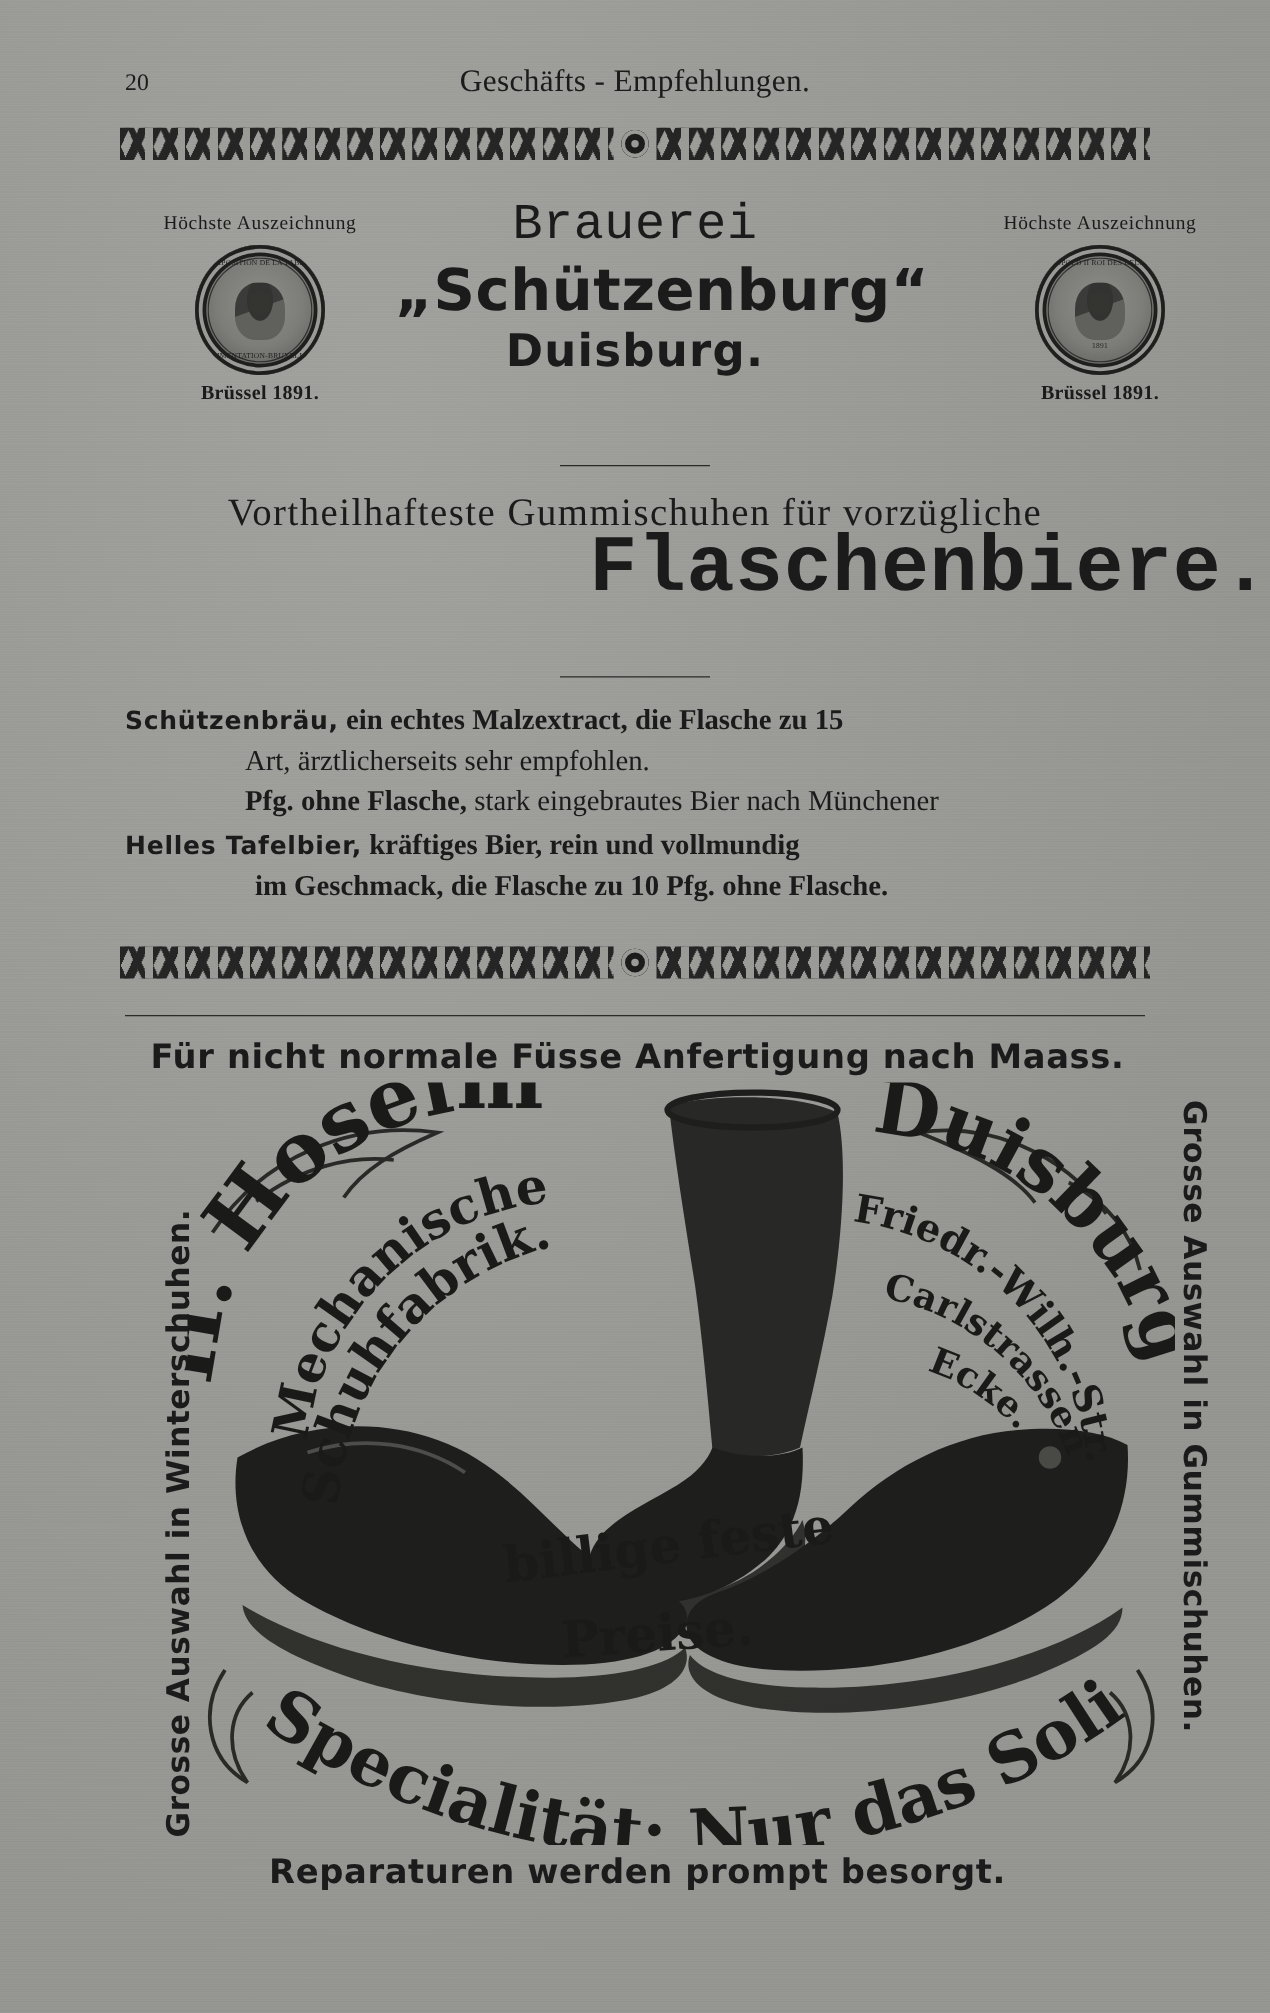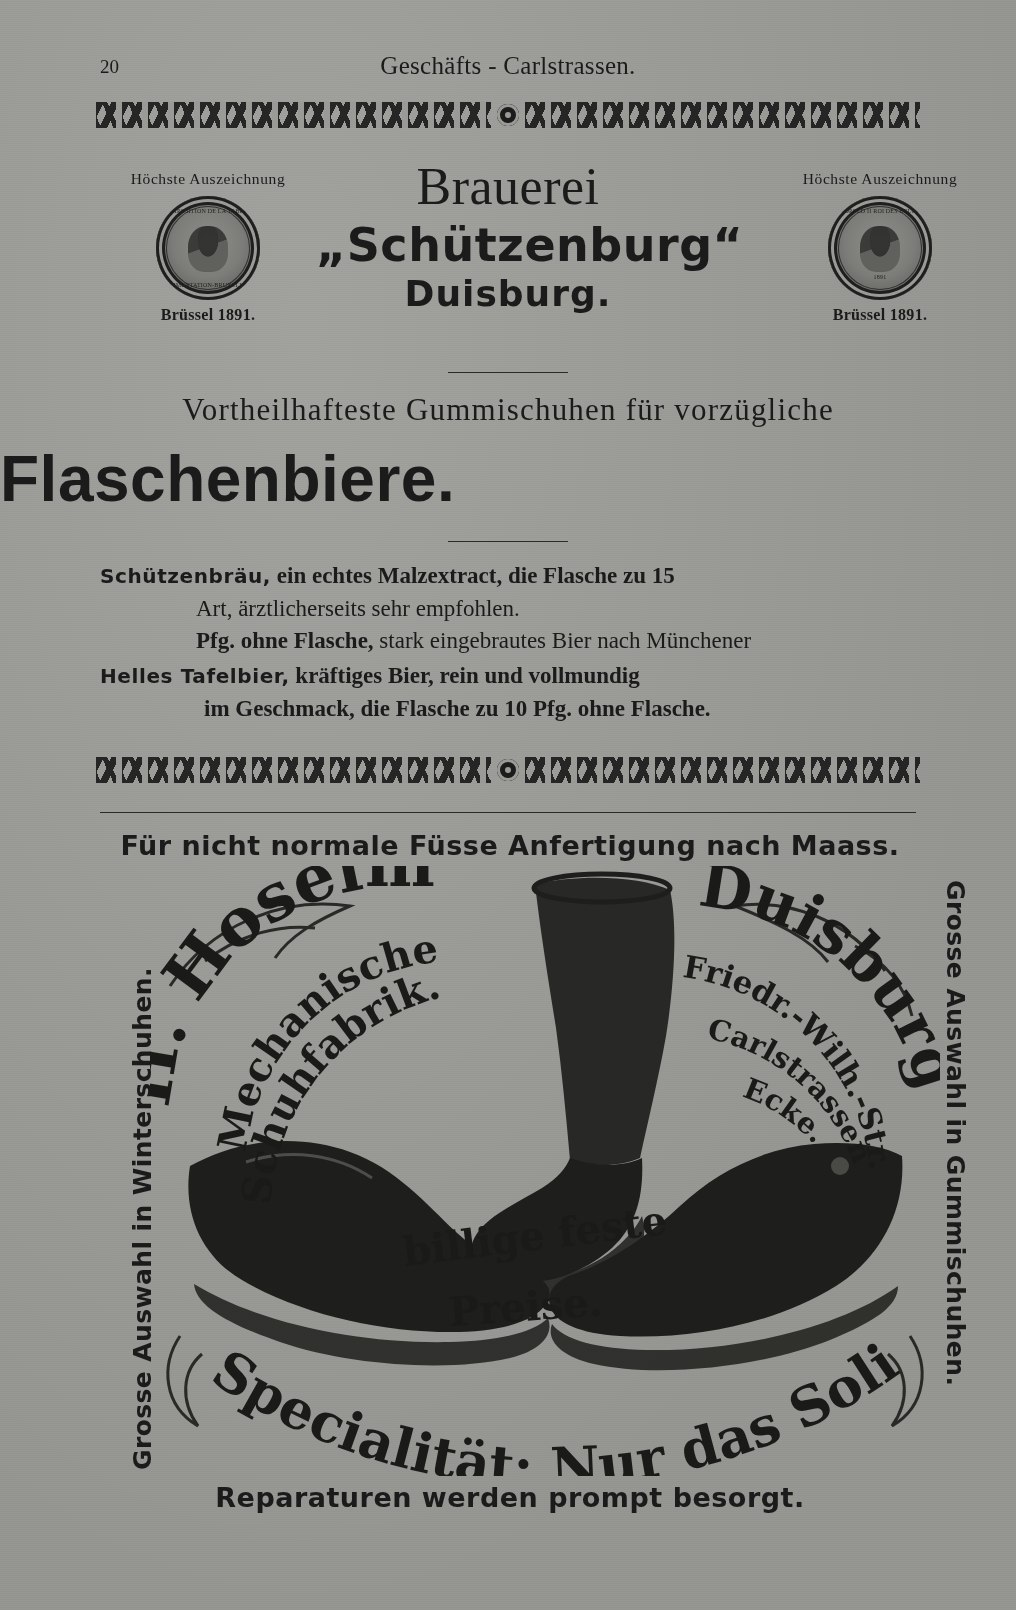--- a/index.html
+++ b/index.html
@@ -181,22 +181,22 @@
   .seal .micro.year { bottom: 20px; font-size: 6px; }
 
   .brewery {
     position: absolute;
     left: 300px;
     width: 416px;
     top: 160px;
     text-align: center;
   }
   .brewery .line1 {
-    font-family: Liberation Serif, serif;
-    font-size: 52px;
+    font-family: Liberation Mono, monospace;
+    font-size: 40px;
     letter-spacing: 0.5px;
     line-height: 1.05;
   }
   .brewery .line2 {
     font-family: "DejaVu Sans", sans-serif;
     font-weight: bold;
     font-size: 46px;
     letter-spacing: 0.5px;
     line-height: 1.15;
     margin-top: 4px;
@@ -224,23 +224,23 @@
     left: 0; width: 100%;
     top: 392px;
     text-align: center;
     font-size: 31px;
     letter-spacing: 1.2px;
     font-family: "Liberation Serif", serif;
   }
   .headline {
     position: absolute;
     left: 0; width: 100%;
-    top: 442px;
-    text-align: left;
-    font-family: Liberation Sans, sans-serif;
+    top: 420px;
+    text-align: right;
+    font-family: Liberation Mono, monospace;
     font-weight: bold;
     font-size: 64px;
     letter-spacing: 0.5px;
   }
 
   .beer-list {
     position: absolute;
     left: 100px;
     width: 820px;
     top: 560px;
@@ -333,21 +333,21 @@
 </style>
 </head>
 <body>
 
 <div class="page"></div>
 
 <div class="content">
 
   <div class="page-header">
     <div class="page-number">20</div>
-    <div class="header-title">Geschäfts - Carlstrassen.</div>
+    <div class="header-title">Geschäfts - Empfehlungen.</div>
   </div>
 
   <div class="ornament" id="ornament-top">
     <div class="orn-side"></div>
     <div class="orn-center">
         <div class="knot"></div>
       </div>
     <div class="orn-side"></div>
   </div>
 

